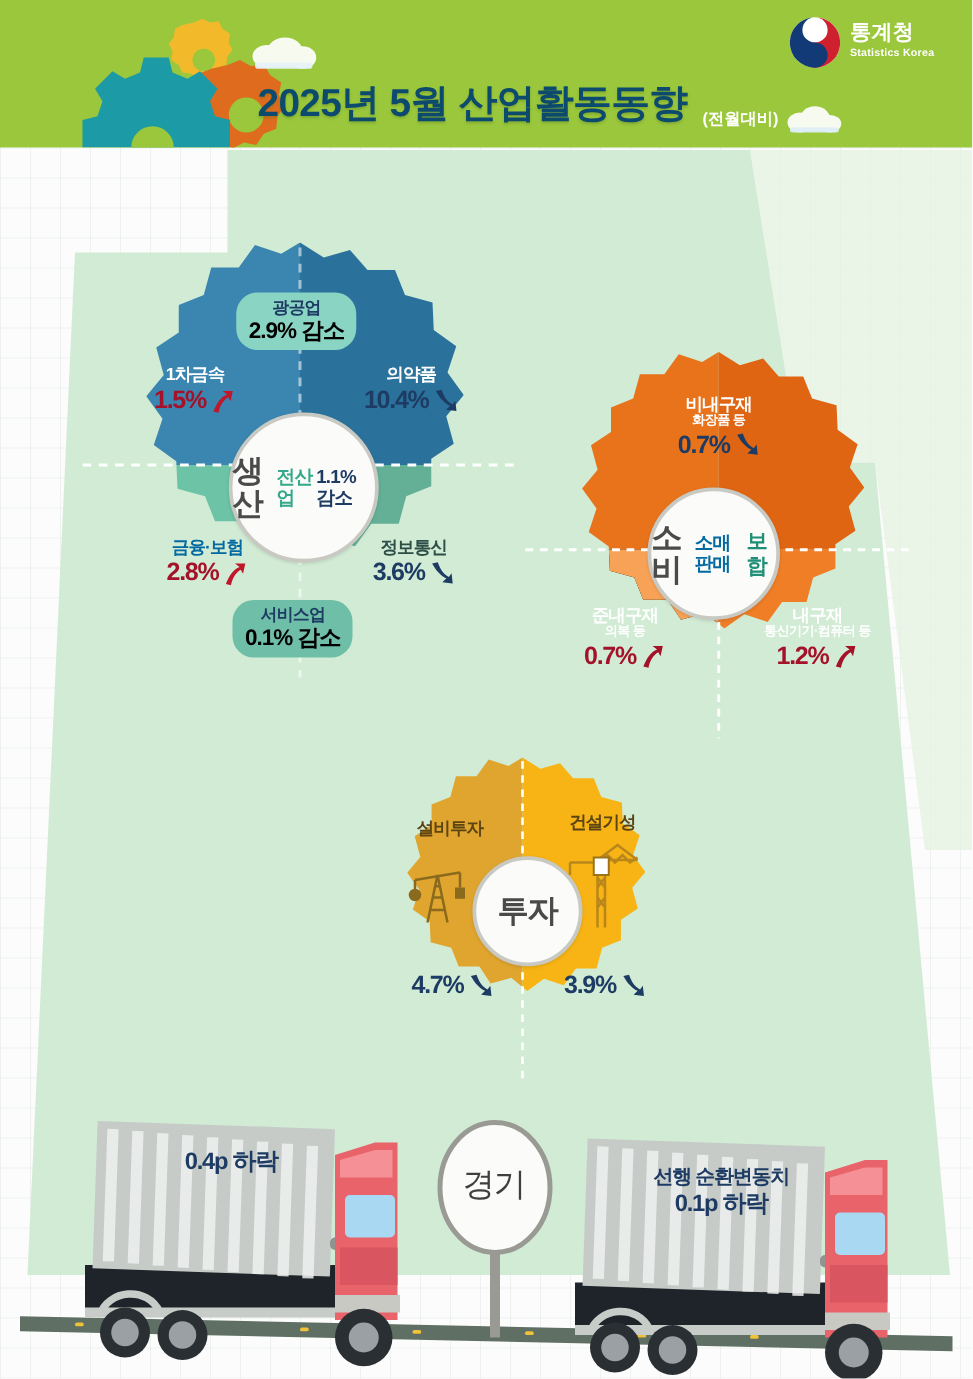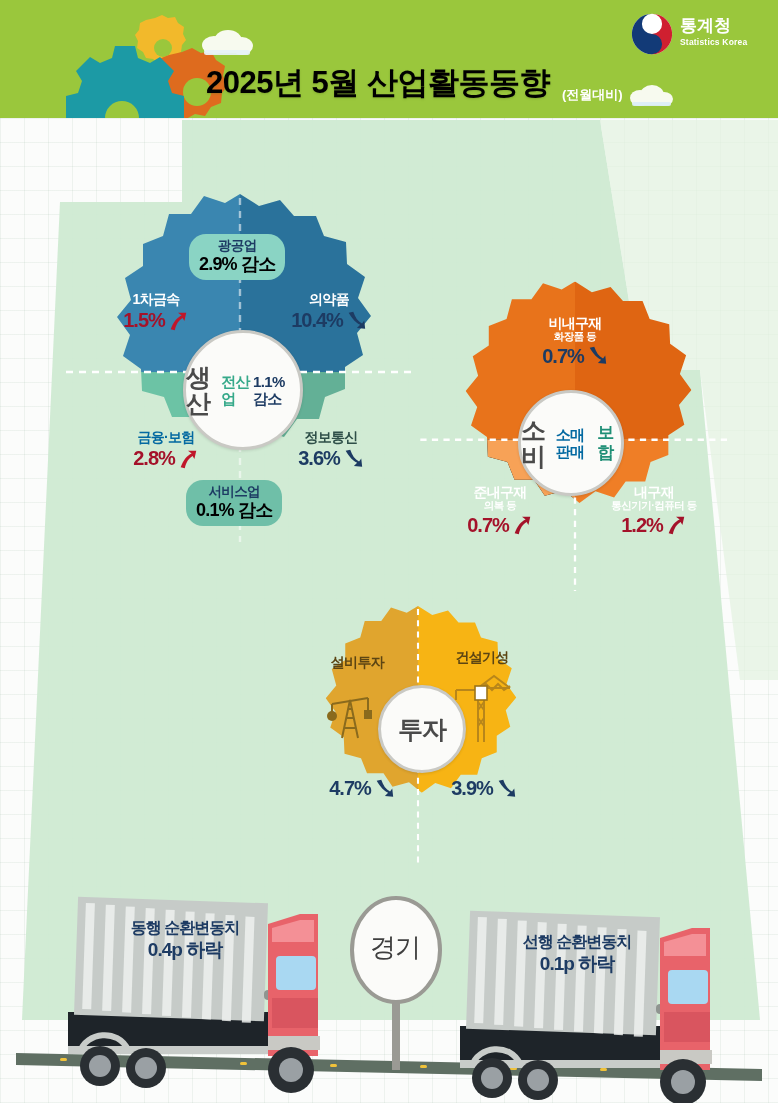--- a/index.html
+++ b/index.html
@@ -31,21 +31,21 @@
 
   
   .header{
     position:absolute;left:0;top:0;width:778px;height:118px;
     background:#9ac73c;z-index:20;overflow:hidden;
   }
   .hdr-gears{position:absolute;left:0;top:0;width:400px;height:118px;}
   .hdr-clouds{position:absolute;left:0;top:0;width:778px;height:118px;}
   .title{
     position:absolute;left:206px;top:62px;
-    font-size:31px;font-weight:bold;color:#000000;
+    font-size:31px;font-weight:bold;color:#0c4a6e;
     letter-spacing:-.5px;white-space:nowrap;
     text-shadow:0 1px 2px rgba(90,120,30,.35);
   }
   .title-sub{
     position:absolute;left:562px;top:86px;
     font-size:13px;color:#ffffff;font-weight:bold;white-space:nowrap;
   }
   .logo{position:absolute;right:16px;top:10px;width:132px;height:52px;}
   .logo-mark{position:absolute;left:0;top:2px;width:44px;height:44px;}
   .logo-kr{
@@ -333,21 +333,21 @@
   <svg style="position:absolute;left:452px;top:670px;width:62px;height:78px;z-index:11;" viewBox="0 0 62 78">
     <g stroke="#b8861a" stroke-width="2" fill="none">
       <path d="M26 18 H58 M26 18 L42 6 L58 18 M4 20 H26"></path>
       <path d="M28 20 L34 14 L40 20 L46 14 L52 20 L58 16"></path>
       <path d="M26 22 V72 M32 22 V72 M26 32 L32 40 M32 32 L26 40 M26 48 L32 56 M32 48 L26 56"></path>
     </g>
     <rect x="23" y="16" width="12" height="14" fill="#ffffff" stroke="#9b7418" stroke-width="1.6"></rect>
     <path d="M4 20 L4 30" stroke="#b8861a" stroke-width="2"></path>
   </svg>
 
-  <div class="lbl down" style="left:300px;top:655px;width:84px;text-align:right;">
+  <div class="lbl down" style="left:318px;top:655px;width:84px;">
     <div class="qname" style="color:#5c4513;">설비투자</div>
   </div>
   <div class="lbl down" style="left:440px;top:650px;width:84px;">
     <div class="qname" style="color:#5c4513;">건설기성</div>
   </div>
 
   <div class="lbl down" style="left:316px;top:775px;width:92px;">
     <div class="qrow">
       <span class="qval">4.7%</span>
       <svg class="arrow" viewBox="0 0 24 24">
@@ -452,21 +452,20 @@
         <circle cx="683" cy="202" r="23" fill="#2a2f33"></circle>
           <circle cx="683" cy="202" r="12" fill="#9aa0a4"></circle>
       </g>
       <path d="M472 186 C478 166 510 162 520 184" fill="none" stroke="#c8ccc9" stroke-width="6"></path>
     </g>
   </svg>
 
   <div class="sign-text">경기</div>
 
   <div class="panel-text" style="left:85px;top:918px;width:200px;">
-    <div class="p1">동행 순환변동치</div>
     <div class="p2">0.4p 하락</div>
   </div>
 
   <div class="panel-text" style="left:477px;top:932px;width:200px;">
     <div class="p1">선행 순환변동치</div>
     <div class="p2">0.1p 하락</div>
   </div>
 
 </div>
 

